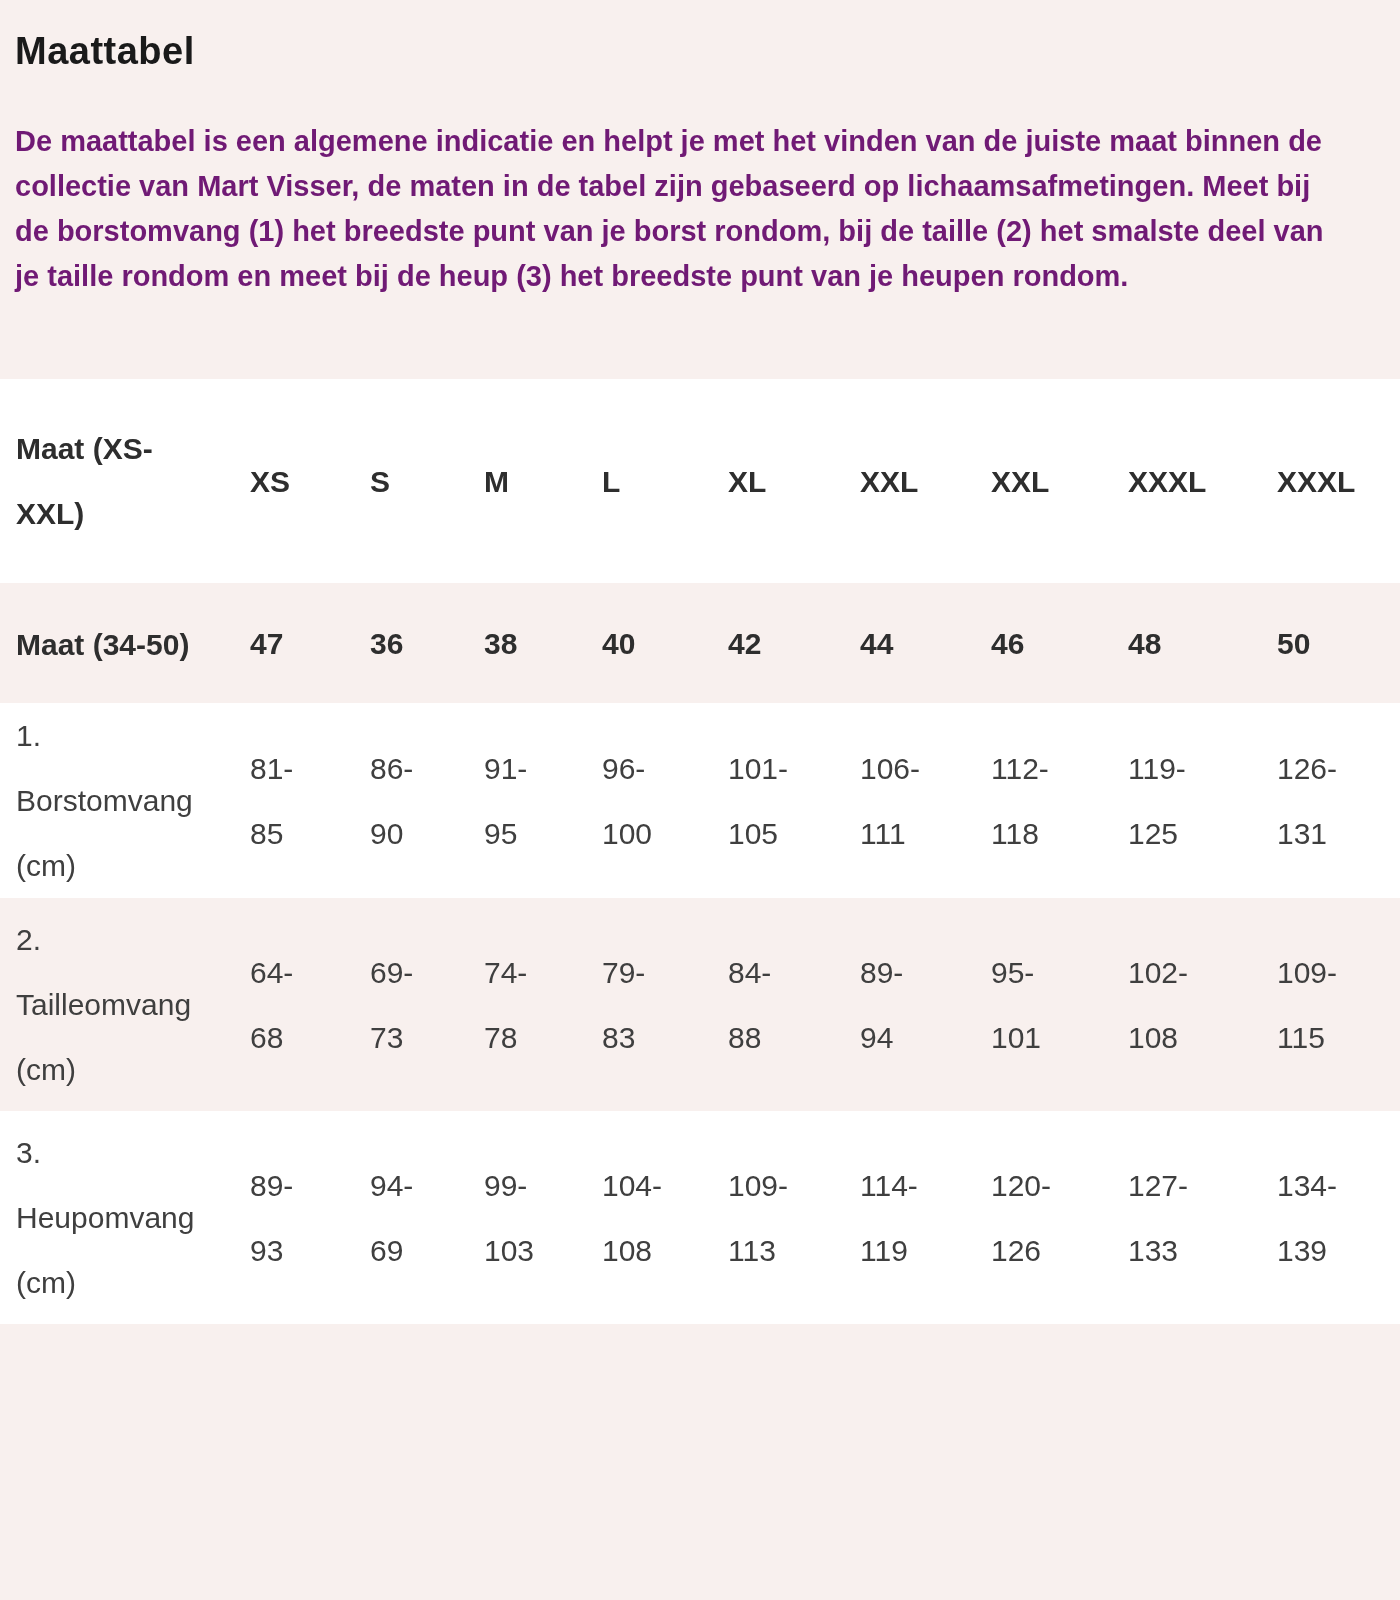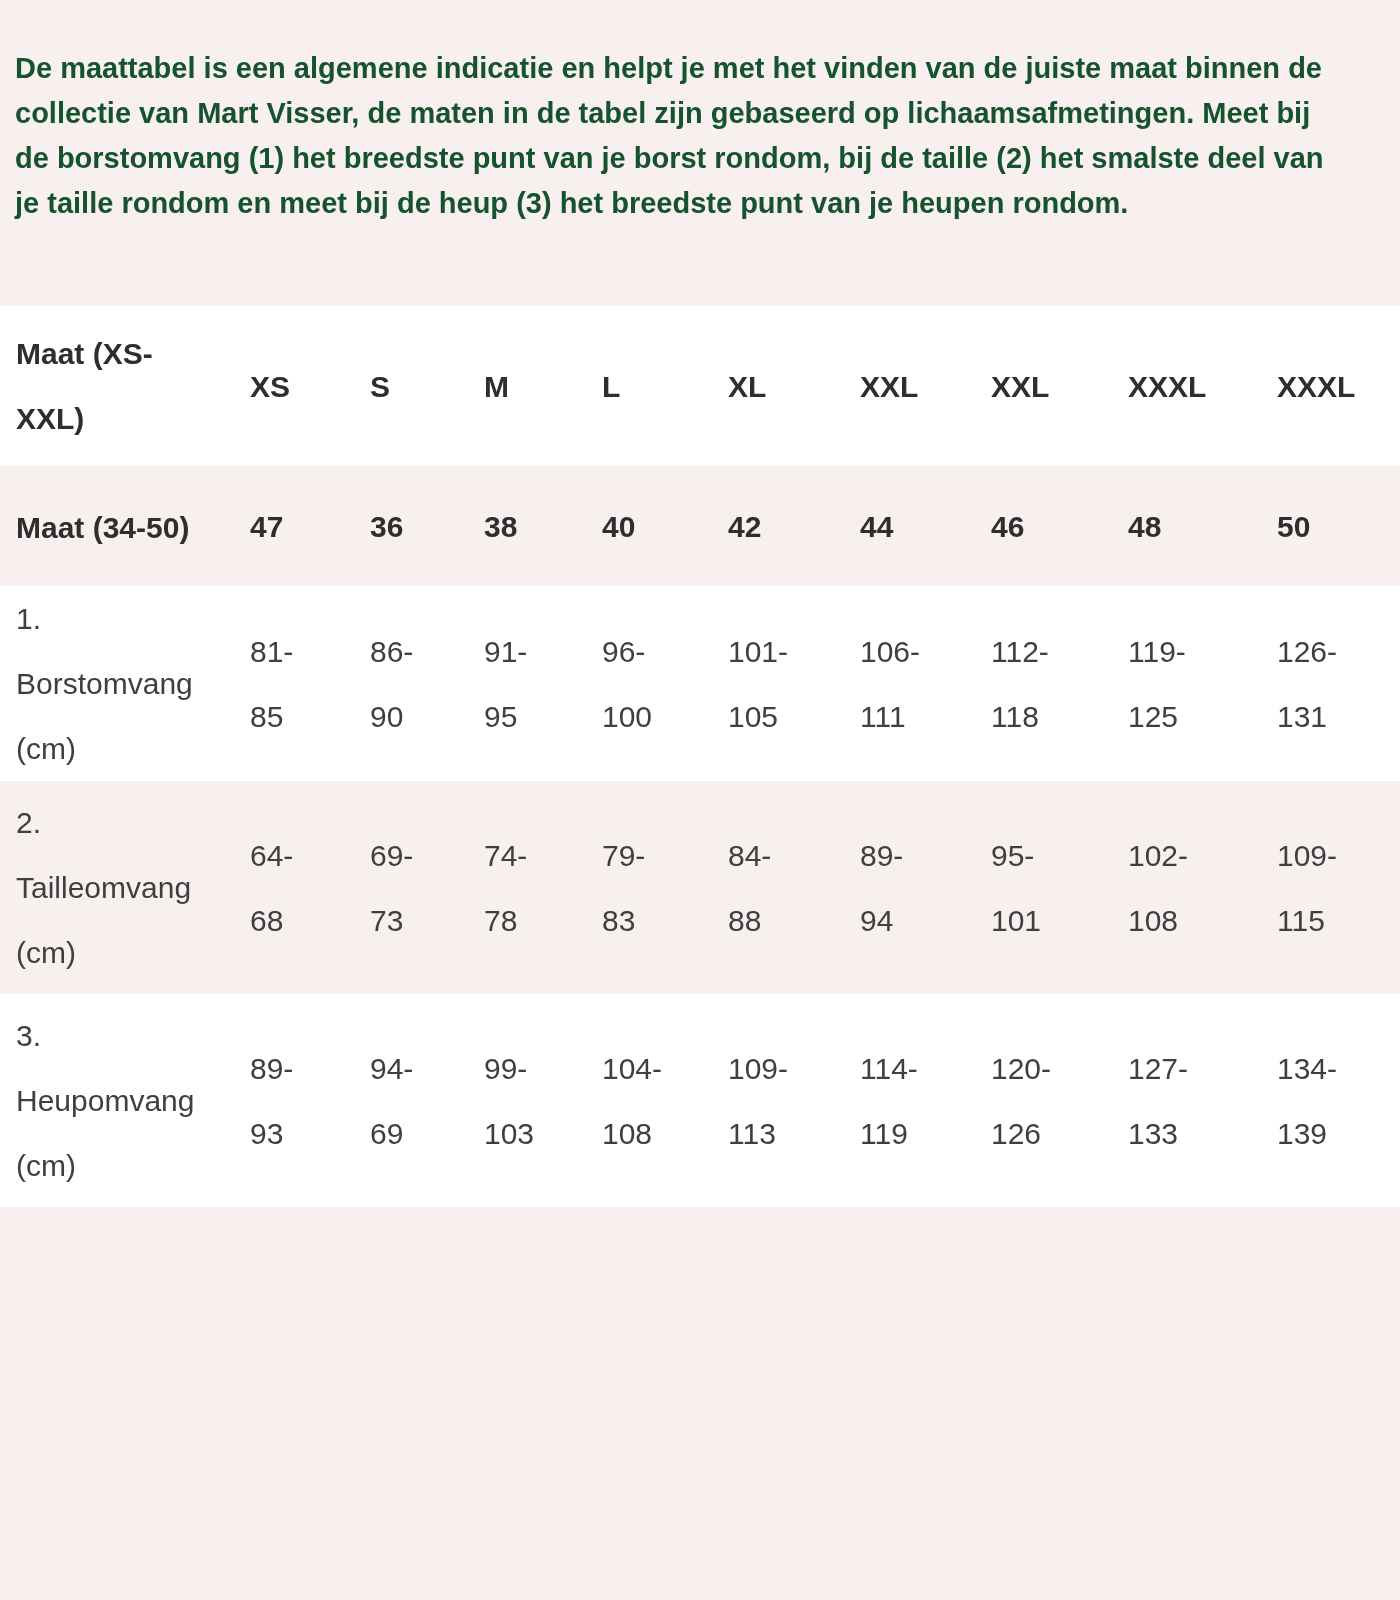--- a/index.html
+++ b/index.html
@@ -20,38 +20,38 @@
     font-size: 38px;
     font-weight: bold;
     color: #1a1a1a;
     letter-spacing: 0.5px;
   }
   .para {
     margin: 46px 11px 0 0;
     font-size: 29px;
     line-height: 45px;
     font-weight: bold;
-    color: #14532d;
+    color: #701a75;
   }
   table.size-table {
     width: 1400px;
     margin-top: 80px;
     border-collapse: collapse;
     table-layout: fixed;
   }
   td {
     vertical-align: middle;
     font-size: 30px;
     line-height: 65px;
     text-align: left;
     padding: 0;
   }
   tr.row-white { background: #ffffff; }
   tr.row-pink  { background: transparent; }
-  tr.r1 { height: 160px; }
+  tr.r1 { height: 204px; }
   tr.r2 { height: 120px; }
   tr.r3 { height: 179px; }
   tr.r4 { height: 213px; margin-top: 24px; }
   tr.r5 { height: 213px; }
   td.label-cell {
     text-align: left;
     padding-left: 16px;
   }
   td.label-cell .cell-text {
     display: inline-block;
@@ -68,20 +68,21 @@
   .bottom-strip {
     width: 1400px;
     height: 17px;
     background: #f8f0ee;
   }
 </style>
 </head>
 <body>
 
 <div class="intro">
+  <h1 class="title">Maattabel</h1>
   <p class="para">De maattabel is een algemene indicatie en helpt je met het vinden van de juiste maat binnen de collectie van Mart Visser, de maten in de tabel zijn gebaseerd op lichaamsafmetingen. Meet bij de borstomvang (1) het breedste punt van je borst rondom, bij de taille (2) het smalste deel van je taille rondom en meet bij de heup (3) het breedste punt van je heupen rondom.</p>
 </div>
 
 <table class="size-table">
   <colgroup>
     <col style="width:250px">
       <col style="width:120px">
       <col style="width:114px">
       <col style="width:118px">
       <col style="width:126px">

